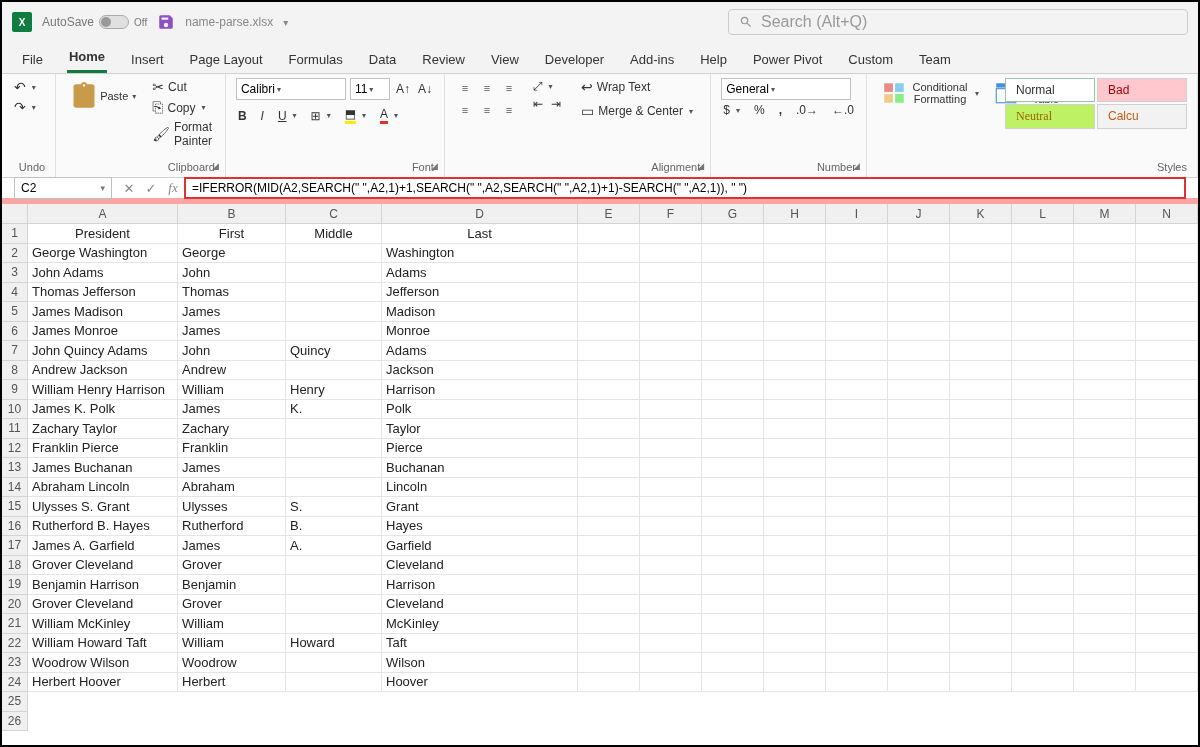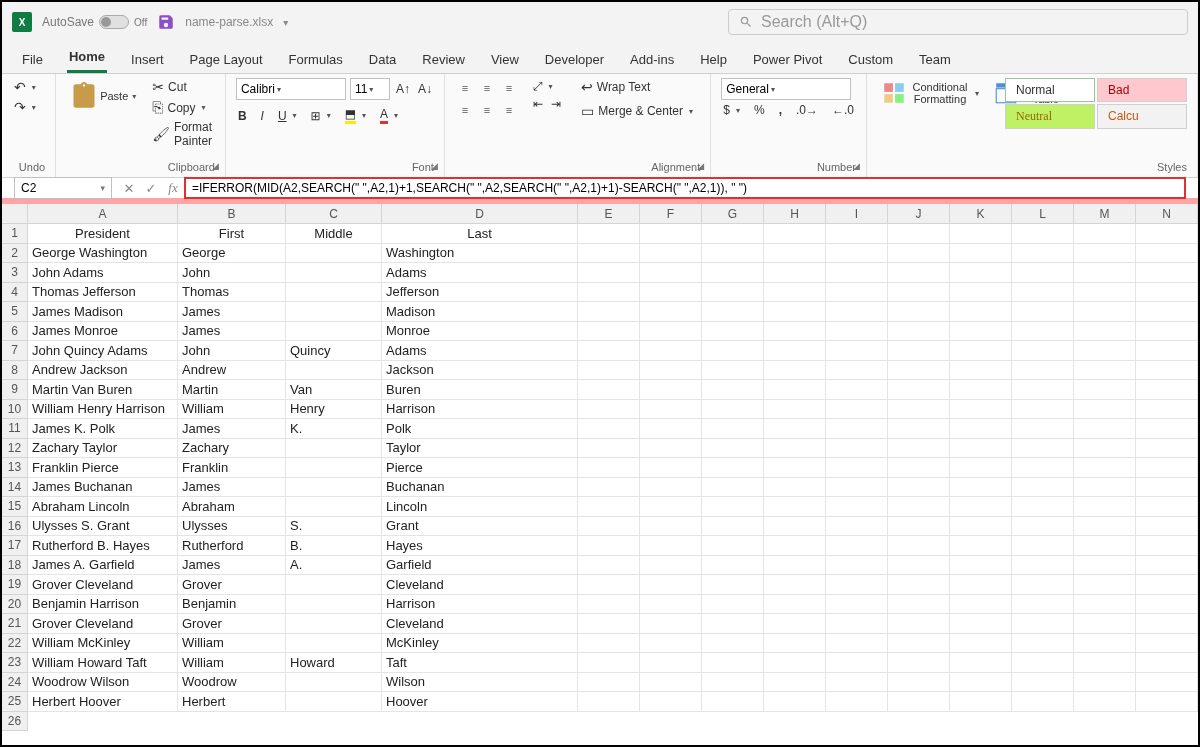--- a/index.html
+++ b/index.html
@@ -445,36 +445,20 @@
           <div class="cell colG"></div>
           <div class="cell colH"></div>
           <div class="cell colI"></div>
           <div class="cell colJ"></div>
           <div class="cell colK"></div>
           <div class="cell colL"></div>
           <div class="cell colM"></div>
           <div class="cell colN"></div>
         </div>
         <div class="cell-row">
-          <div class="cell colA">Martin Van Buren</div>
-          <div class="cell colB">Martin</div>
-          <div class="cell colC">Van</div>
-          <div class="cell colD">Buren</div>
-          <div class="cell colE"></div>
-          <div class="cell colF"></div>
-          <div class="cell colG"></div>
-          <div class="cell colH"></div>
-          <div class="cell colI"></div>
-          <div class="cell colJ"></div>
-          <div class="cell colK"></div>
-          <div class="cell colL"></div>
-          <div class="cell colM"></div>
-          <div class="cell colN"></div>
-        </div>
-        <div class="cell-row">
           <div class="cell colA">William Henry Harrison</div>
           <div class="cell colB">William</div>
           <div class="cell colC">Henry</div>
           <div class="cell colD">Harrison</div>
           <div class="cell colE"></div>
           <div class="cell colF"></div>
           <div class="cell colG"></div>
           <div class="cell colH"></div>
           <div class="cell colI"></div>
           <div class="cell colJ"></div>

